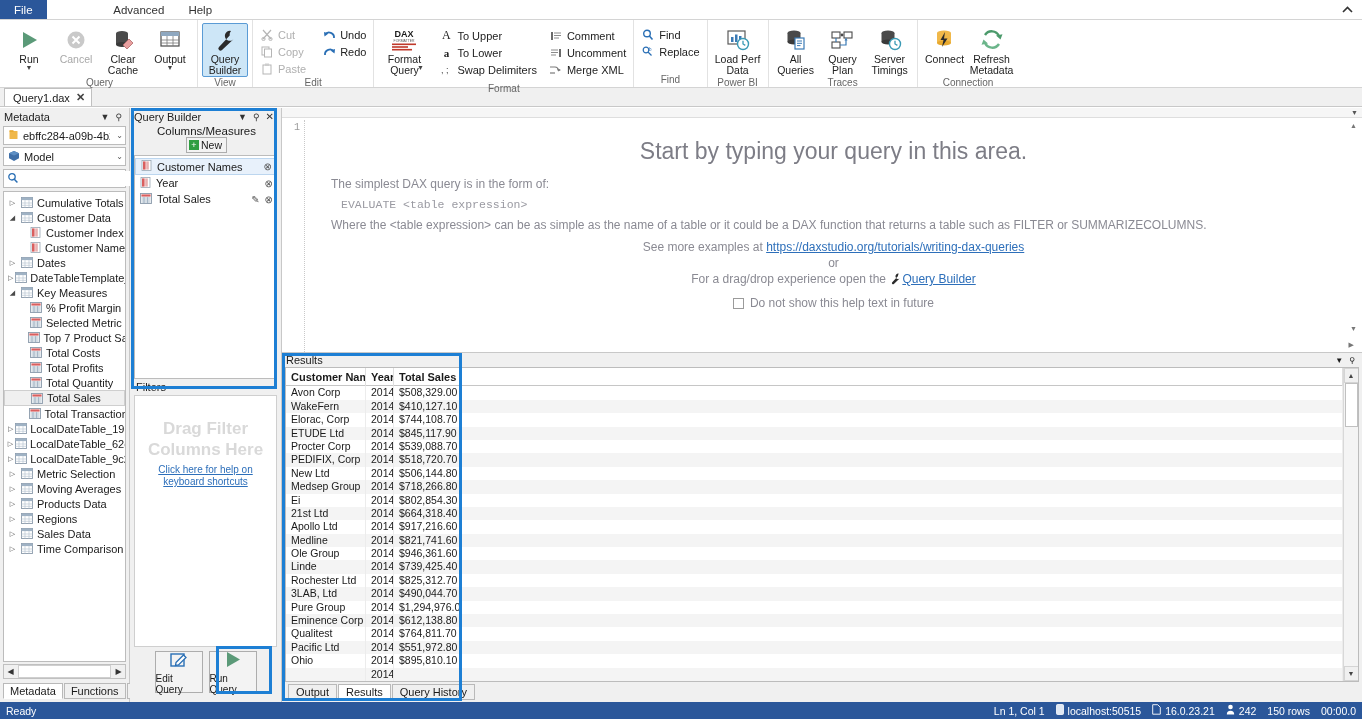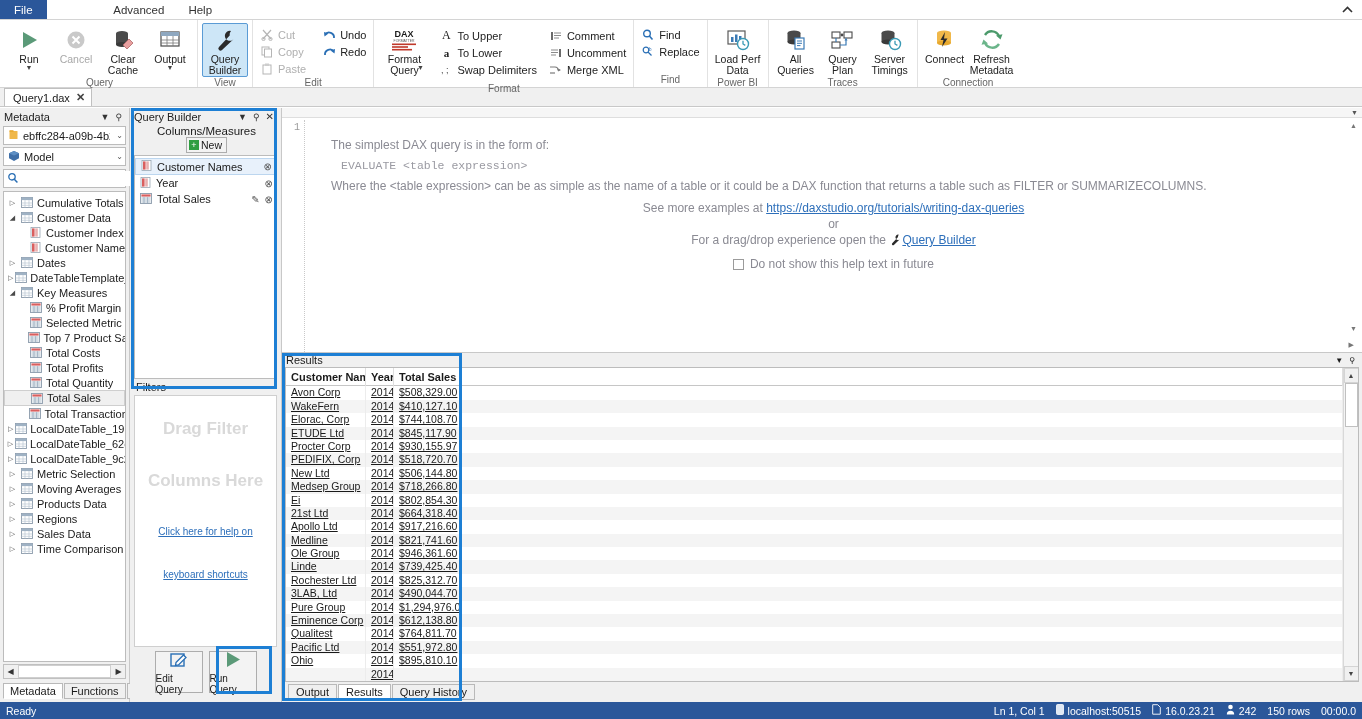--- a/index.html
+++ b/index.html
@@ -154,21 +154,21 @@
   }
   .qb-item {
     display: flex; align-items: center; height: 16px; padding: 0 3px 0 5px; font-size: 11px;
     gap: 5px;
   }
   .qb-item.hl { background: #e8f1fb; border: 1px solid #bcd6ef; height: 17px; }
   .qb-item .nm { flex: 1; }
   .qb-item .act { color: #555; font-size: 10px; }
   .filters-box {
     background: #fff; border: 1px solid #cfcfcf; margin: 0 4px; height: 252px;
-    display: flex; flex-direction: column; align-items: center; padding-top: 22px; gap: 31px;
+    display: flex; flex-direction: column; align-items: center; padding-top: 22px;
   }
   .drag-text {
     font-size: 17px; font-weight: bold; color: #d9d9d9; text-align: center; line-height: 21px;
     letter-spacing: 0px;
   }
   .drag-link { font-size: 10px; color: #2d6fba; text-decoration: underline; 
                 line-height: 12px; margin-top: 4px; }
   .qb-buttons { display: flex; gap: 6px; justify-content: center; padding: 4px 0 9px 0; }
   .qbtn {
     width: 48px; height: 42px; background: #f3f3f3; border: 1px solid #adadad;
@@ -209,21 +209,21 @@
   .res-head .hbtn { padding: 0 3px; font-size: 8px; }
   .res-body { flex: 1; position: relative; background: #fff; border: 1px solid #bcbcbc;
               margin: 0 3px; overflow: hidden; display: flex; }
   .grid { flex: 1; overflow: hidden; }
   .grid-head {
     display: flex; height: 18px; background: #fff; border-bottom: 1px solid #c6c6c6;
     font-size: 11px; font-weight: bold; align-items: center;
   }
   .gh { padding: 0 5px; border-right: 1px solid #dedede; height: 18px; line-height: 18px;
         overflow: hidden; white-space: nowrap; }
-  .grow { display: flex; height: 13.4px; font-size: 10.5px; align-items: center; text-decoration: underline; }
+  .grow { display: flex; height: 13.4px; font-size: 10.5px; align-items: center; }
   .grow.alt { background: #f4f4f4; }
   .gc { padding: 0 5px; height: 13.4px; line-height: 13.4px; overflow: hidden; white-space: nowrap;
         border-right: 1px solid #ececec; }
   .c-name { width: 80px; }
   .c-year { width: 28px; }
   .c-sales { width: 68px; text-align: right; }
   .c-rest { flex: 1; }
   .vscroll {
     width: 15px; background: #f4f4f4; border-left: 1px solid #d8d8d8;
     display: flex; flex-direction: column; align-items: center; position: relative;
@@ -977,20 +977,21 @@
       <div class="editor-pane">
         <div class="editor-topbar">
           <span style="font-size:7px;color:#555;">▼</span>
         </div>
         <div class="editor-body">
           <div class="gutter">
             <span>1</span>
           </div>
           <div class="gutter-sep"></div>
           <div class="helptext">
+            <div class="help-h1">Start by typing your query in this area.</div>
             <div class="help-p">The simplest DAX query is in the form of:</div>
             <div class="help-code">EVALUATE &lt;table expression&gt;</div>
             <div class="help-p">Where the &lt;table expression&gt; can be as simple as the name of a table or it could be a DAX function that returns a table such as FILTER or SUMMARIZECOLUMNS.</div>
             <div class="help-center">
               <span>See more examples at </span><span class="help-link">https://daxstudio.org/tutorials/writing-dax-queries</span>
             </div>
             <div class="help-center">or</div>
             <div class="help-center">
               <span>For a drag/drop experience open the </span><span style="display:inline-block;vertical-align:-2px;">
                 <svg width="13" height="13" viewBox="0 0 24 24">
@@ -1044,21 +1045,21 @@
                 </div>
                 <div class="grow alt">
                   <div class="gc c-name">ETUDE Ltd</div>
                   <div class="gc c-year">2014</div>
                   <div class="gc c-sales">$845,117.90</div>
                   <div class="gc c-rest"></div>
                 </div>
                 <div class="grow">
                   <div class="gc c-name">Procter Corp</div>
                   <div class="gc c-year">2014</div>
-                  <div class="gc c-sales">$930,155.97</div>
+                  <div class="gc c-sales">$539,088.70</div>
                   <div class="gc c-rest"></div>
                 </div>
                 <div class="grow alt">
                   <div class="gc c-name">PEDIFIX, Corp</div>
                   <div class="gc c-year">2014</div>
                   <div class="gc c-sales">$518,720.70</div>
                   <div class="gc c-rest"></div>
                 </div>
                 <div class="grow">
                   <div class="gc c-name">New Ltd</div>

